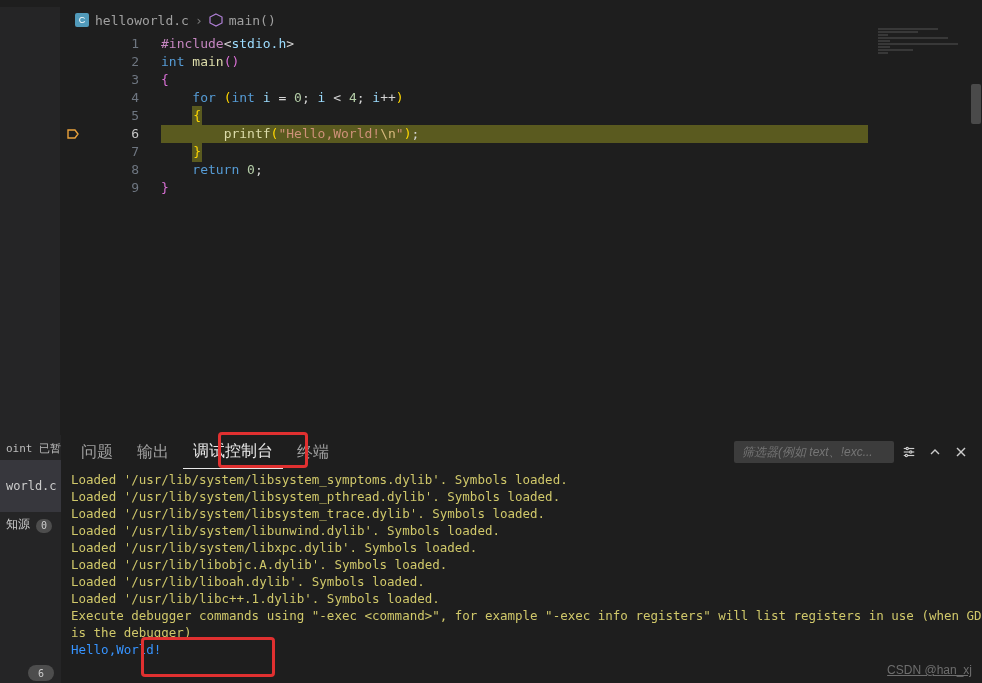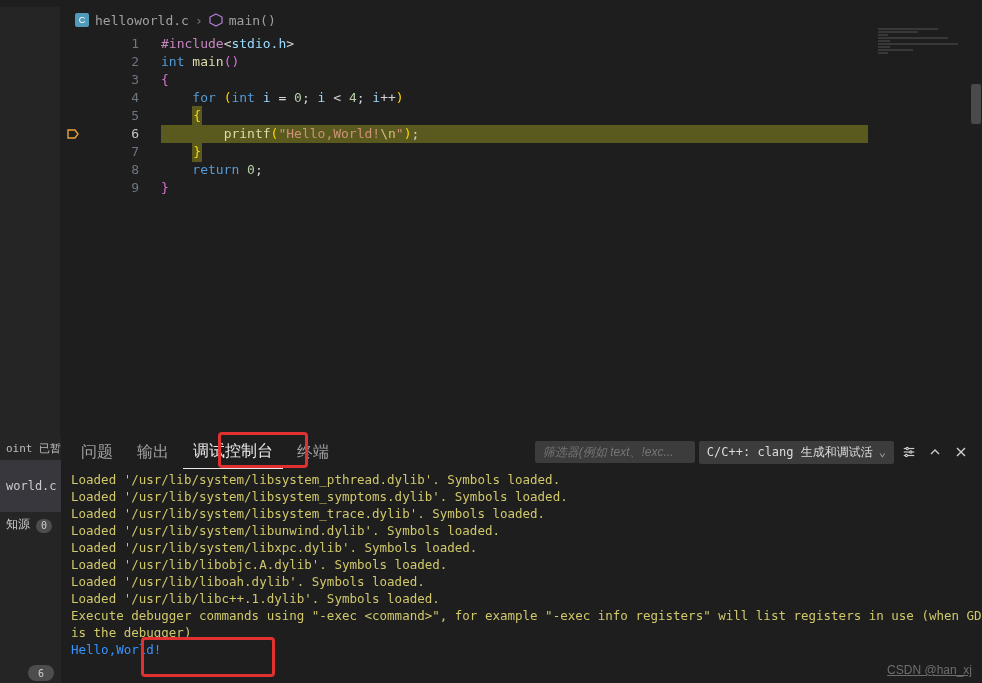--- a/index.html
+++ b/index.html
@@ -176,24 +176,20 @@
     </div>
 
     <div class="panelmain">
       <div class="tabbar">
         <div class="ptab">问题</div>
         <div class="ptab">输出</div>
         <div class="ptab active">调试控制台</div>
         <div class="ptab">终端</div>
         <div class="grow"></div>
         <input class="filter" placeholder="筛选器(例如 text、!exc..." style="">
-        <div class="cfgbtn">
-          <span>C/C++: clang 生成和调试活</span>
-          <span class="chev">⌄</span>
-        </div>
         <div class="ibtn">
           <svg width="14" height="14" viewBox="0 0 16 16" stroke="#ccc" fill="none" stroke-width="1.3">
               <line x1="2" y1="4" x2="14" y2="4"></line>
               <line x1="2" y1="8" x2="14" y2="8"></line>
               <line x1="2" y1="12" x2="14" y2="12"></line>
               <circle cx="6" cy="4" r="1.3" fill="#1e1e1e"></circle>
               <circle cx="10" cy="8" r="1.3" fill="#1e1e1e"></circle>
               <circle cx="5" cy="12" r="1.3" fill="#1e1e1e"></circle>
             </svg>
         </div>
@@ -203,22 +199,22 @@
             </svg>
         </div>
         <div class="ibtn">
           <svg width="12" height="12" viewBox="0 0 12 12" stroke="#ccc" stroke-width="1.4">
               <line x1="2" y1="2" x2="10" y2="10"></line>
               <line x1="10" y1="2" x2="2" y2="10"></line>
             </svg>
         </div>
       </div>
       <div class="console" id="console">
+          <div class="loaded">Loaded '/usr/lib/system/libsystem_symptoms.dylib'. Symbols loaded.</div>
           <div class="loaded">Loaded '/usr/lib/system/libsystem_pthread.dylib'. Symbols loaded.</div>
-          <div class="loaded">Loaded '/usr/lib/system/libsystem_symptoms.dylib'. Symbols loaded.</div>
           <div class="loaded">Loaded '/usr/lib/system/libsystem_trace.dylib'. Symbols loaded.</div>
           <div class="loaded">Loaded '/usr/lib/system/libunwind.dylib'. Symbols loaded.</div>
           <div class="loaded">Loaded '/usr/lib/system/libxpc.dylib'. Symbols loaded.</div>
           <div class="loaded">Loaded '/usr/lib/libobjc.A.dylib'. Symbols loaded.</div>
           <div class="loaded">Loaded '/usr/lib/liboah.dylib'. Symbols loaded.</div>
           <div class="loaded">Loaded '/usr/lib/libc++.1.dylib'. Symbols loaded.</div>
           <div class="loaded">Execute debugger commands using "-exec &lt;command&gt;", for example "-exec info registers" will list registers in use (when GDB</div>
           <div class="loaded">is the debugger)</div>
           <div class="out">Hello,World!</div>
         </div>

